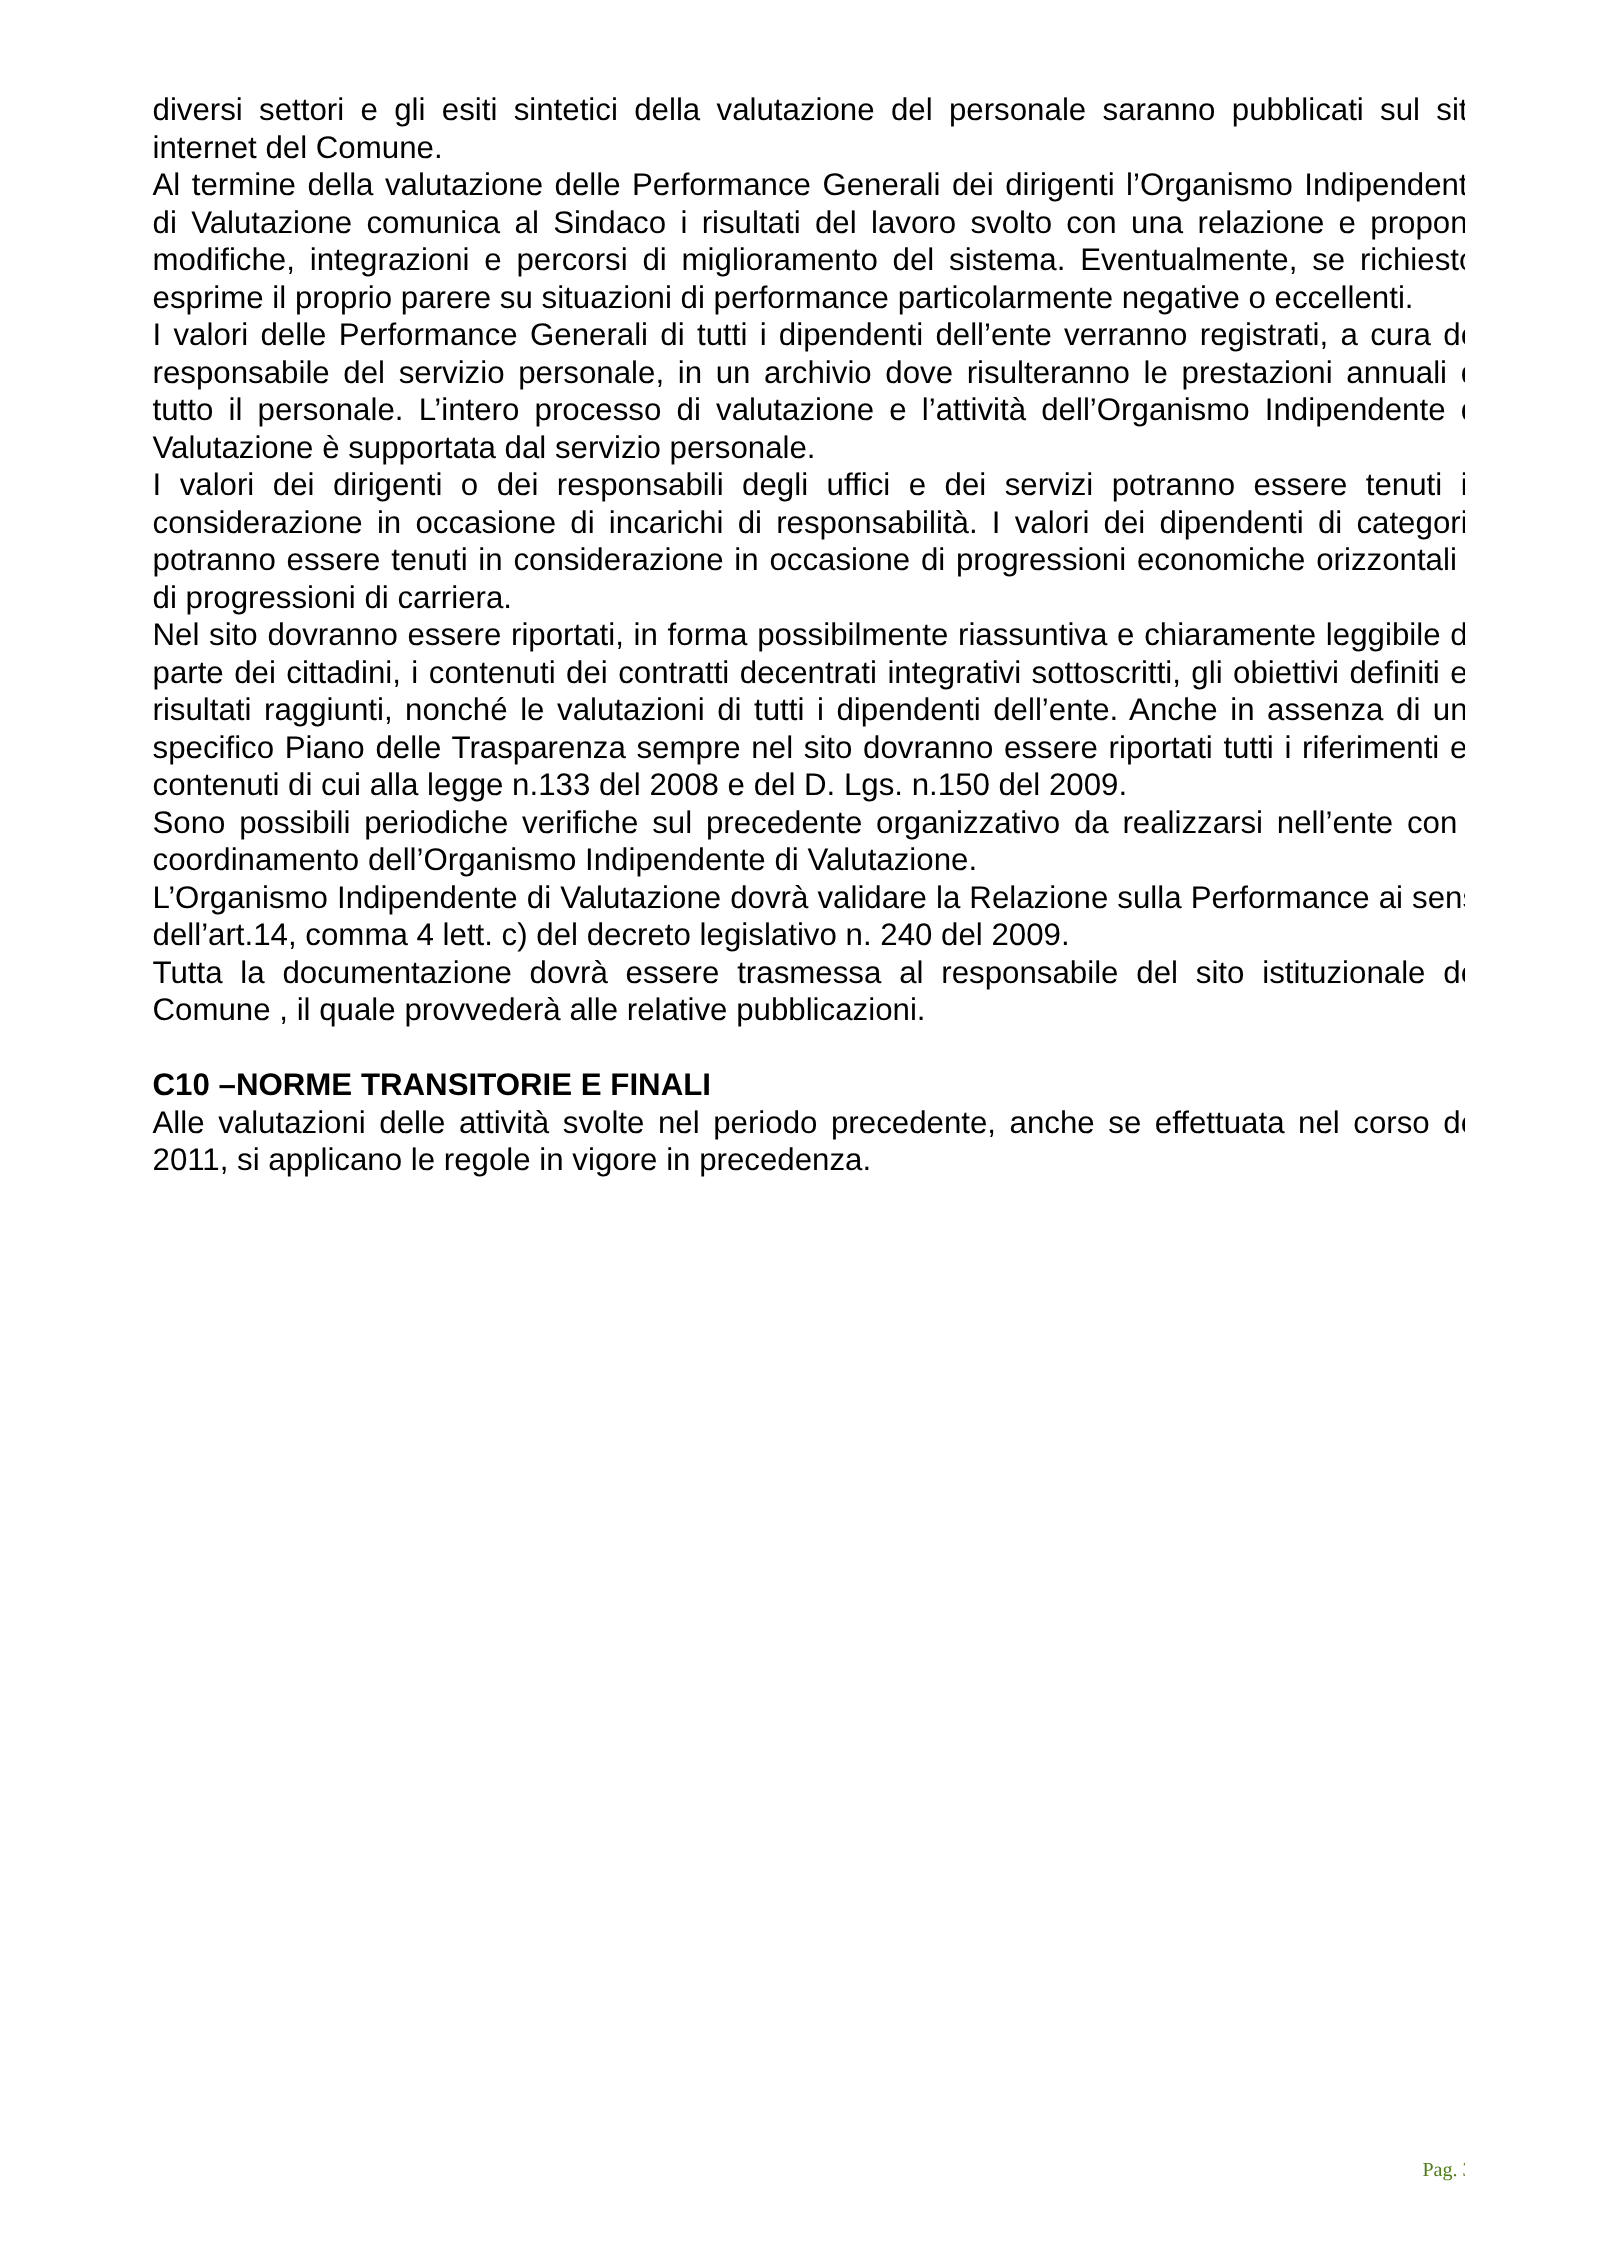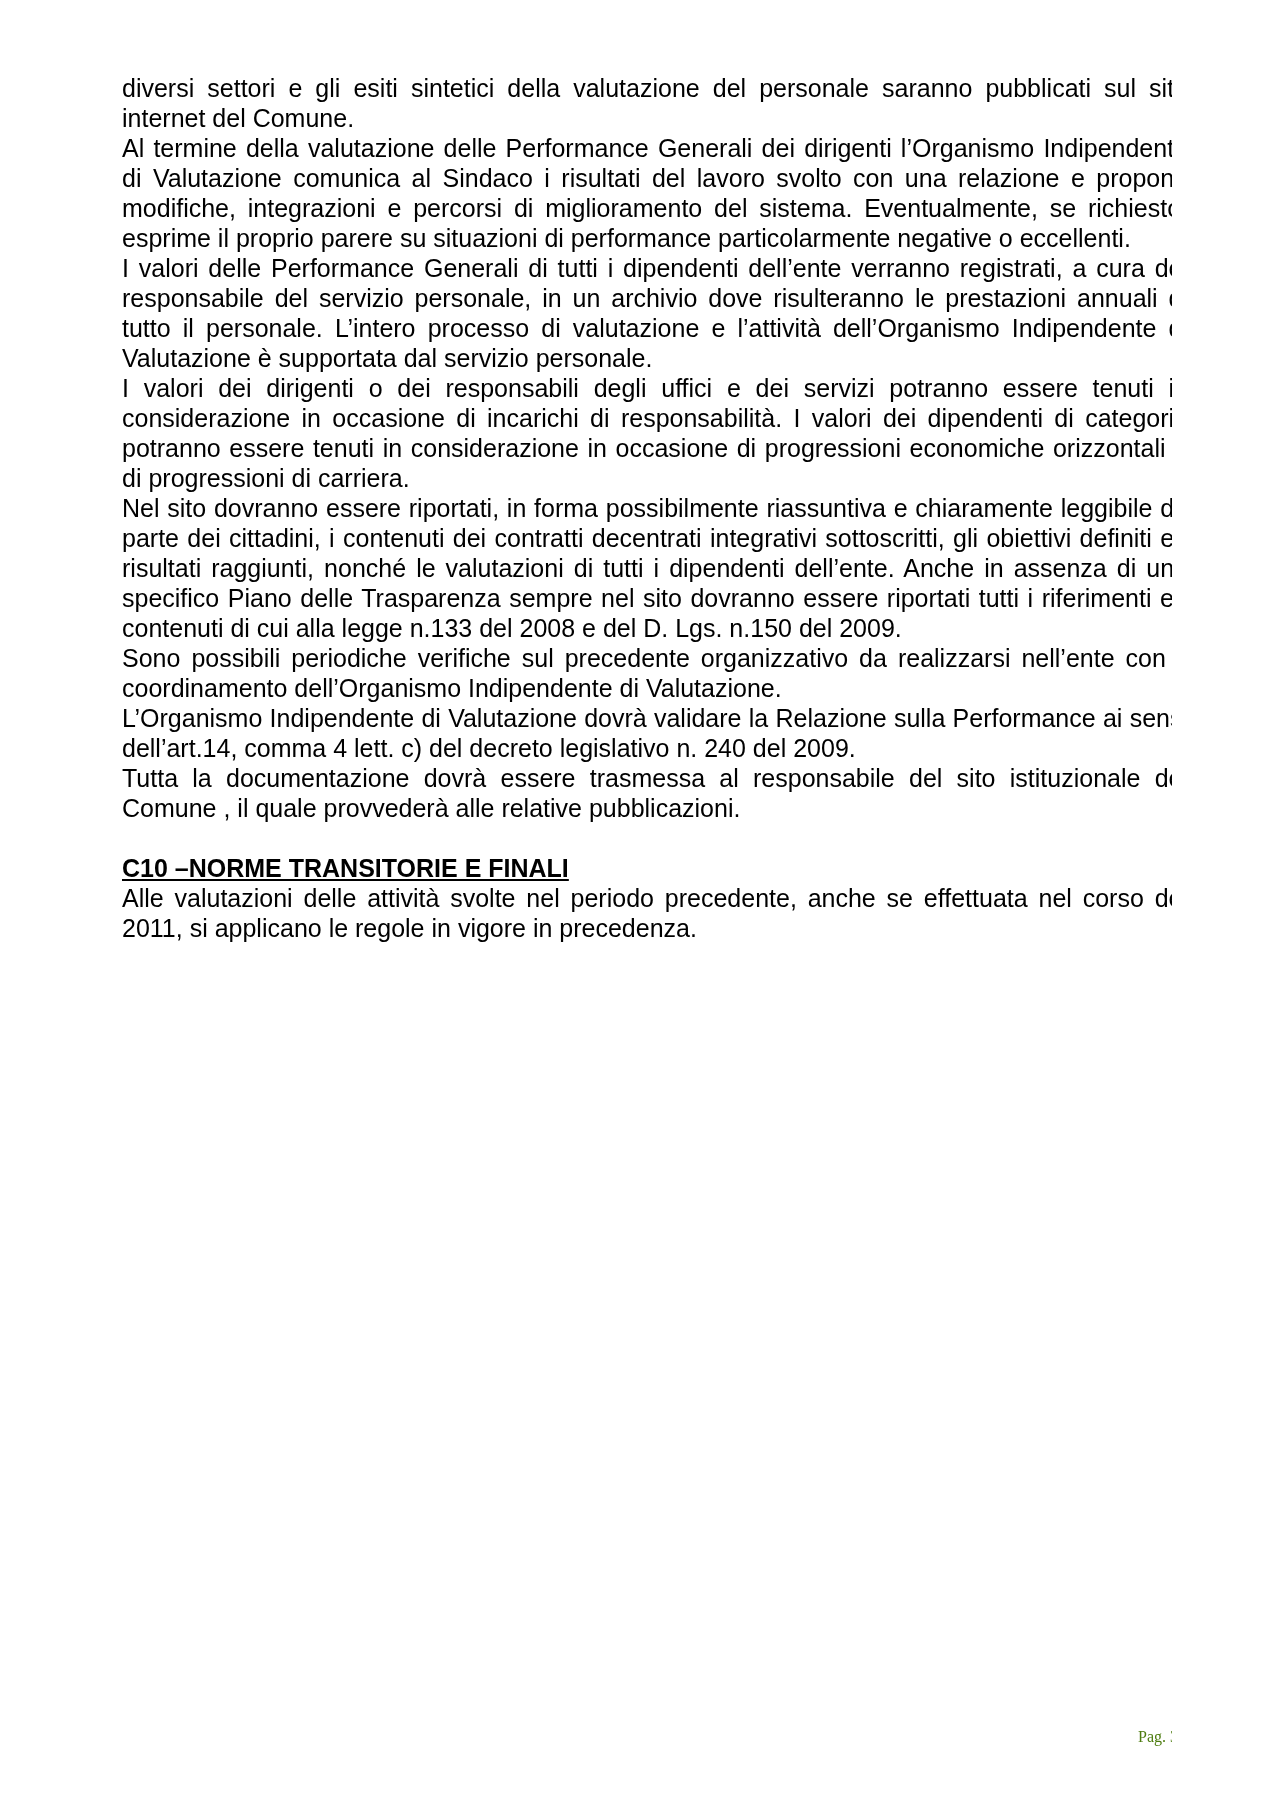--- a/index.html
+++ b/index.html
@@ -27,21 +27,20 @@
     margin: 0;
   }
   .blank-line { height: 30px; }
   .heading {
     font-family: "Liberation Sans", sans-serif;
     font-size: 25px;
     line-height: 30px;
     font-weight: bold;
     text-align: left;
     margin: 0;
-    text-decoration: underline;
   }
   .page-footer {
     position: absolute;
     left: 1138px;
     top: 1723px;
     font-family: "Liberation Serif", serif;
     font-size: 16px;
     line-height: 28px;
     color: #4d7c0f;
     white-space: nowrap;

